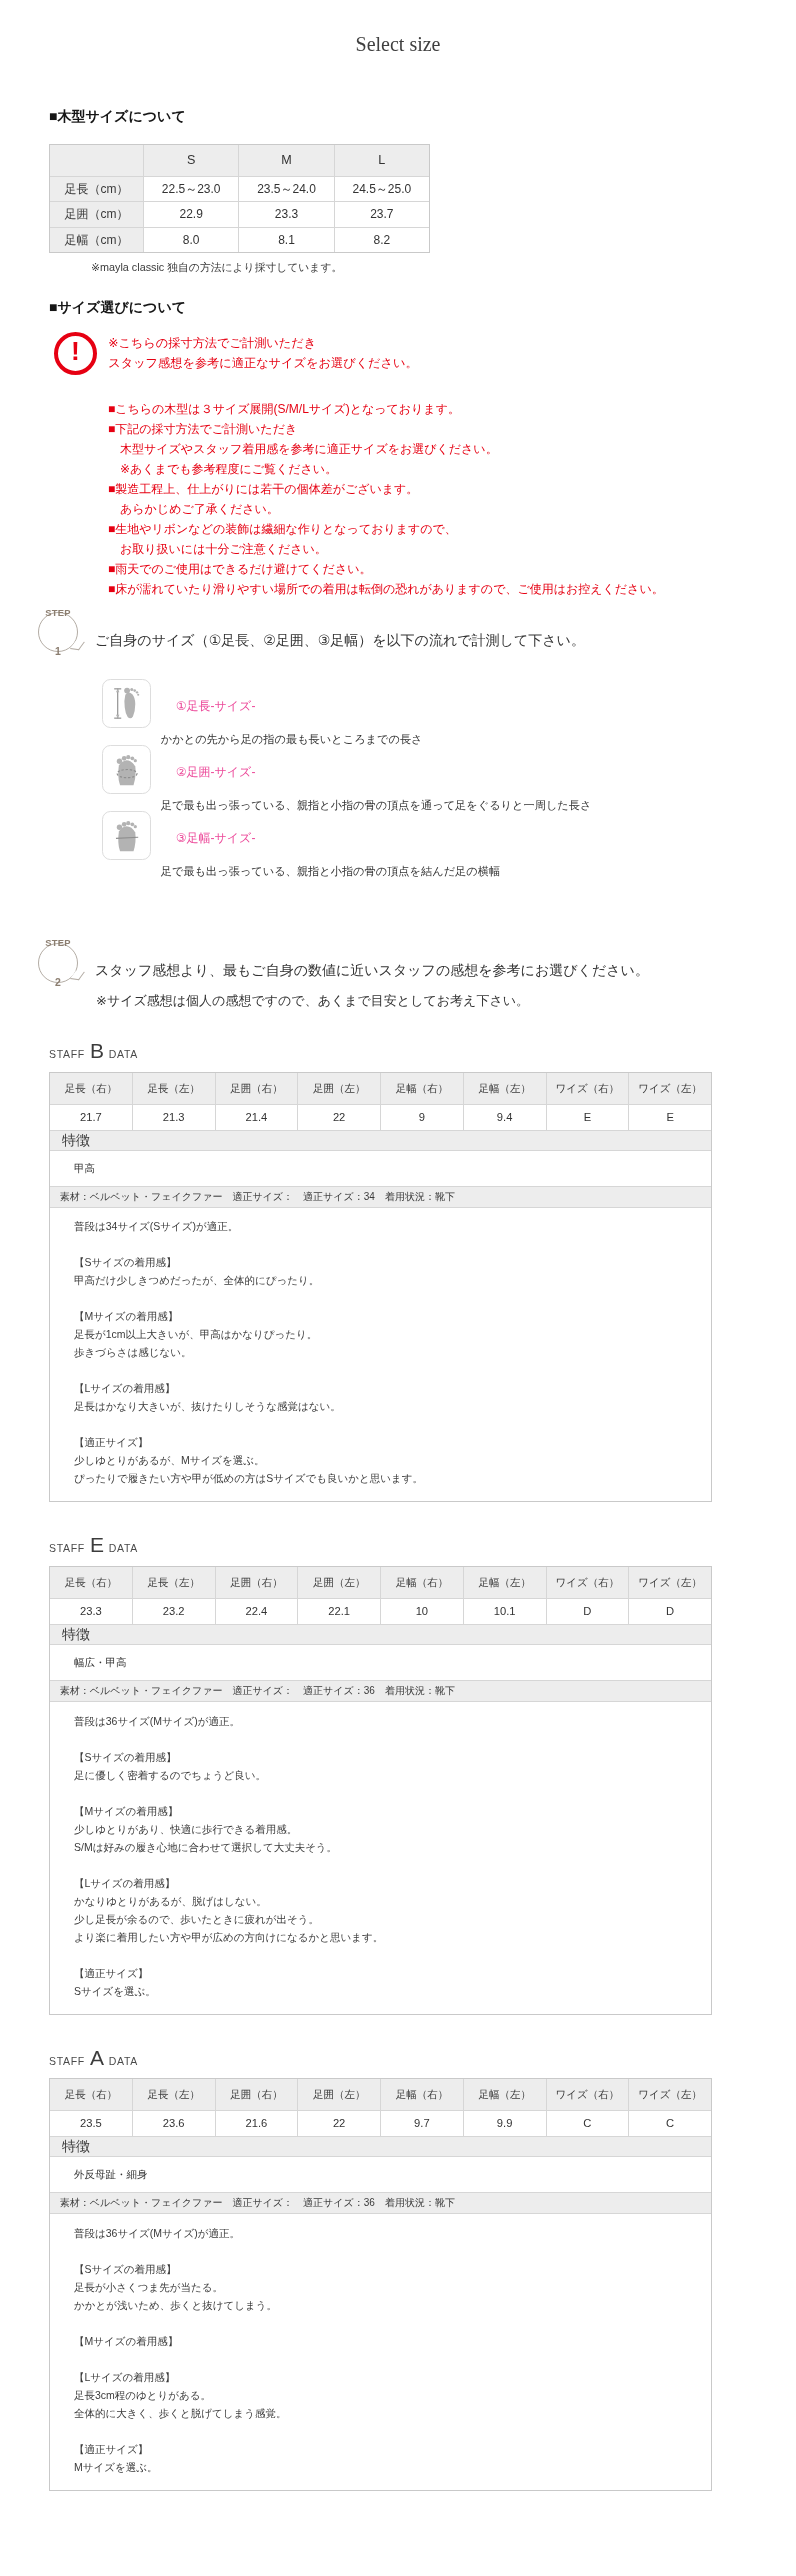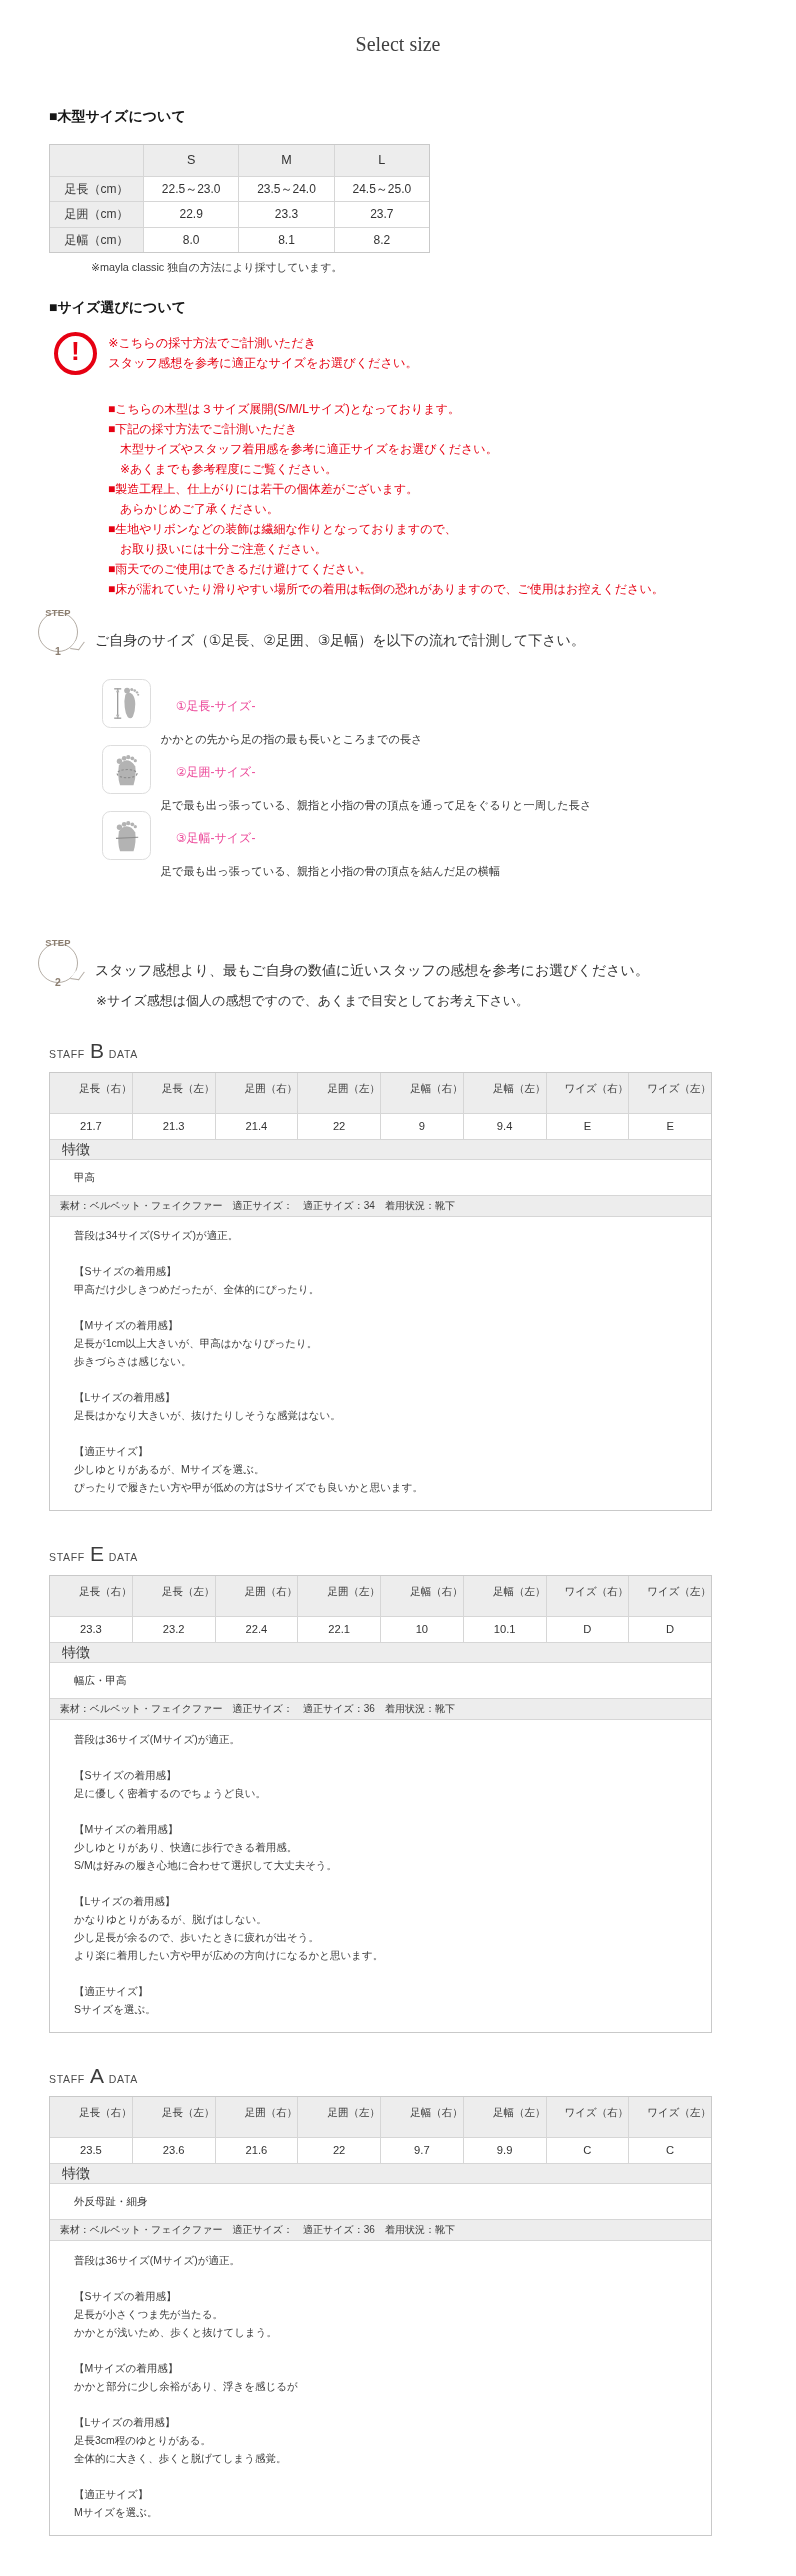--- a/index.html
+++ b/index.html
@@ -61,21 +61,21 @@
   .m-desc{margin:1.4px 0 0;font-size:11.2px;line-height:18px;color:#333;}
 
   
   .staff-block{margin:31px 0 0 49px;width:663px;}
   .staff-heading{margin:0 0 8.4px;height:24px;display:flex;align-items:baseline;color:#4a4a4a;font-weight:400;}
   .staff-heading .sc{font-size:10.5px;letter-spacing:0.7px;}
   .staff-heading .letter{font-size:21px;margin:0 4.9px;color:#3c3c3c;}
   .stbl{border:0.7px solid #c9c9c9;}
   .stbl .trow{display:flex;border-bottom:0.7px solid #d6d6d6;}
   .stbl .trow:last-child{border-bottom:none;}
-  .stbl .hcell{flex:1;height:40px;line-height:31px;text-align:right;background:#ededed;
+  .stbl .hcell{flex:1;height:31px;line-height:31px;text-align:center;background:#ededed;
     border-right:0.7px solid #d6d6d6;font-size:10.5px;color:#3a3a3a;}
   .stbl .hcell:last-child{border-right:none;}
   .stbl .vcell{flex:1;height:25px;line-height:25px;text-align:center;border-right:0.7px solid #d6d6d6;font-size:11.2px;}
   .stbl .vcell:last-child{border-right:none;}
   .stbl .lrow{background:#ededed;height:19px;line-height:19px;padding-left:12px;font-size:14px;color:#3a3a3a;}
   .stbl .mrow{background:#ededed;height:20px;line-height:20px;padding-left:9.8px;font-size:10px;color:#3a3a3a;}
   .stbl .frow{height:35px;line-height:35px;padding-left:24px;font-size:10.5px;background:#fff;}
   .stbl .crow{padding:9.8px 14px 14px 24px;background:#fff;}
   .c-line{margin:0;min-height:18px;line-height:18px;font-size:10.5px;color:#3a3a3a;white-space:pre-wrap;}
 
@@ -518,21 +518,20 @@
               <p class="c-line">【Sサイズの着用感】</p>
 
               <p class="c-line">足長が小さくつま先が当たる。</p>
 
               <p class="c-line">かかとが浅いため、歩くと抜けてしまう。</p>
 
               <p class="c-line"></p>
 
               <p class="c-line">【Mサイズの着用感】</p>
 
-              <p class="c-line">かかと部分に少し余裕があり、浮きを感じるが</p>
 
 
 
               <p class="c-line"></p>
 
               <p class="c-line">【Lサイズの着用感】</p>
 
               <p class="c-line">足長3cm程のゆとりがある。</p>
 
               <p class="c-line">全体的に大きく、歩くと脱げてしまう感覚。</p>

